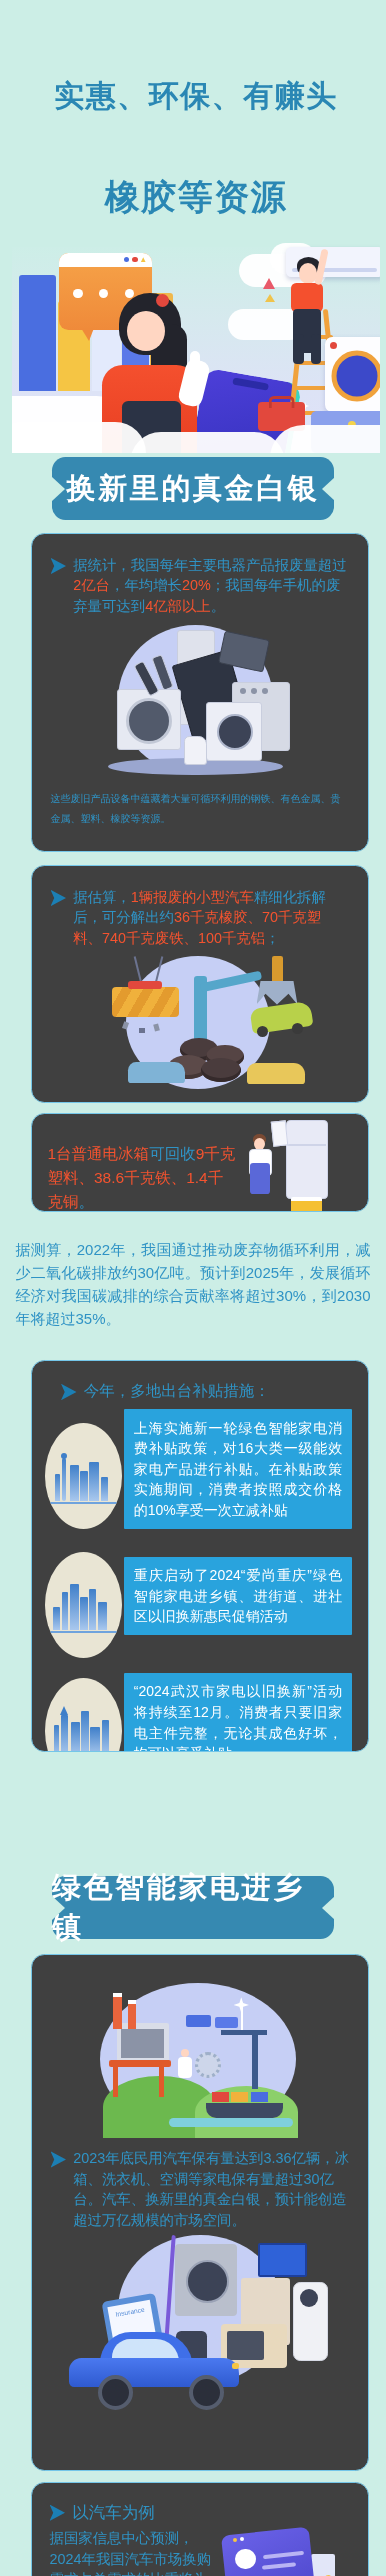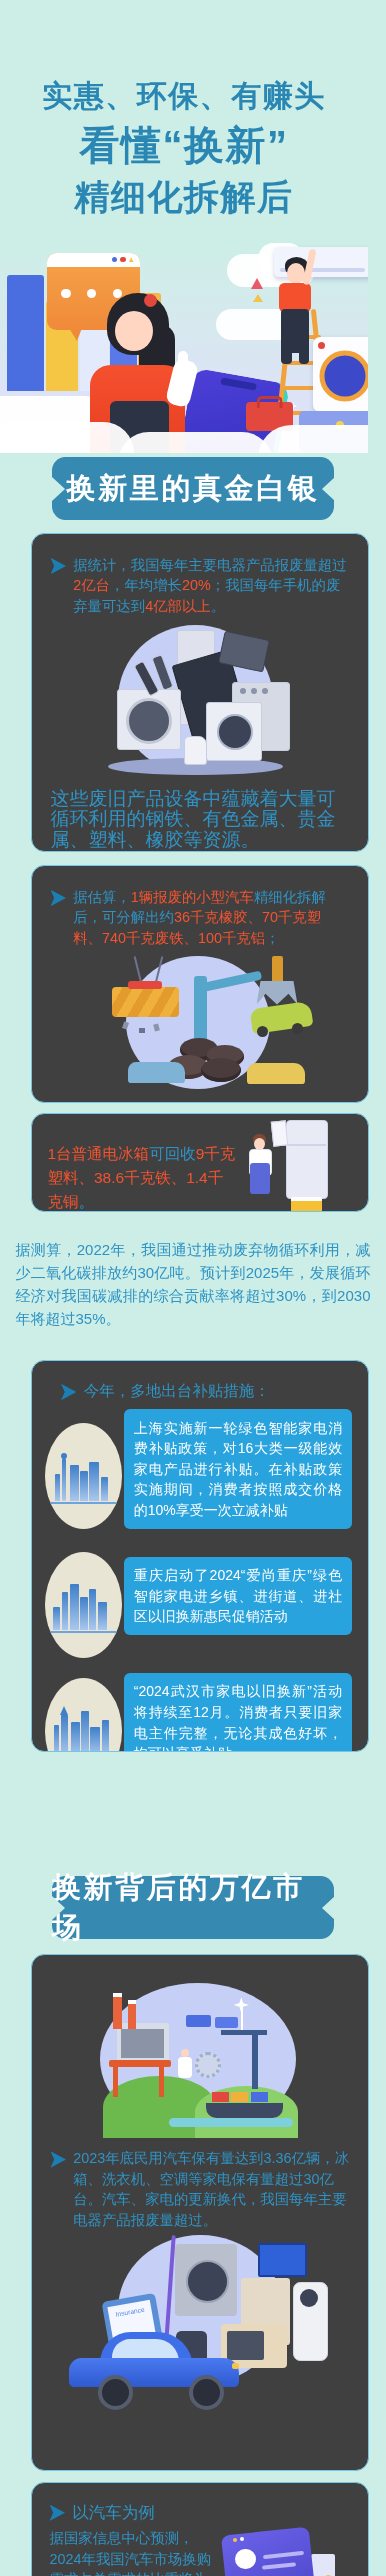--- a/index.html
+++ b/index.html
@@ -1,20 +1,20 @@
 <!DOCTYPE html>
 <html style="font-size:8.2px"><head>
 <meta charset="utf-8">
 <style>
   html,body{margin:0;padding:0;background:#eef7f4;}
   .page{position:relative;width:386px;height:2825px;margin:0 auto;background:#cceee6;
         font-family:"Liberation Sans","DejaVu Sans",sans-serif;overflow:hidden;}
   .a{position:absolute;}
   
-  .hero{position:absolute;top:0;left:0;width:368px;height:453px;overflow:hidden;}
+  .hero{position:absolute;top:0;left:12px;width:368px;height:453px;overflow:hidden;}
   .title-line{position:absolute;width:100%;text-align:center;font-weight:900;color:#2a87b4;letter-spacing:1.5px;}
   .tl1{top:76px;font-size:30px;}
   .tl2{top:118px;font-size:40px;}
   .tl3{top:174px;font-size:35px;}
   .hero-illo{position:absolute;top:247px;left:0;width:386px;height:206px;
      background:linear-gradient(180deg,#cdeee7 0%,#d6e9ee 35%,#dde3f6 70%,#dfe2f9 100%);}
   .bldg{position:absolute;bottom:62px;border-radius:3.1px 3.1px 0 0;}
   .win{background-image:repeating-linear-gradient(0deg,rgba(255,255,255,.75) 0 5.2px,transparent 5.2px 11.3px),
        repeating-linear-gradient(90deg,rgba(255,255,255,.75) 0 5.2px,transparent 5.2px 10.3px);}
   .cloud{position:absolute;background:#fff;border-radius:515px;opacity:.95;}
@@ -58,47 +58,46 @@
      border-top:12.4px solid transparent;border-bottom:12.4px solid transparent;border-right:13.4px solid #cceee6;}
   
   .card{position:absolute;left:31px;width:338px;background:#404040;border:1.5px solid #74c6e9;border-radius:13.4px;
         box-sizing:border-box;overflow:hidden;}
   .bullet-row{display:flex;align-items:flex-start;}
   .btri{flex:none;width:15.5px;height:16.5px;background:#1c7fb4;clip-path:polygon(0 0,100% 50%,0 100%,24% 50%);margin:3.1px 7.2px 0 0;}
   .btxt{font-size:14.4px;line-height:20.6px;color:#2f93c5;}
   .red{color:#f4532f;}
   .salmon{color:#f37350;}
   .blue{color:#2f93c5;}
-  .plain{font-size:19px;line-height:20.6px;color:#2f93c5;}
+  .plain{font-size:10px;line-height:20.6px;color:#2f93c5;}
   .illo{position:relative;}
   .lav-circle{position:absolute;border-radius:50%;background:#c6cff5;}
   .shadow-e{position:absolute;border-radius:50%;background:#9aa6cf;}
   .grey-app{position:absolute;background:#e2e5ef;border:1px solid #c9cede;border-radius:3.1px;}
   .freewrap{position:absolute;}
   .mint-para{position:absolute;left:15.5px;width:355px;font-size:15px;line-height:23px;color:#2f93c5;text-align:justify;}
   
   .city-row{position:relative;margin:0;}
   .oval{position:absolute;left:13.4px;width:77px;height:106px;border-radius:50%;background:#e9e5d4;overflow:hidden;}
   .skyline{position:absolute;bottom:28px;left:0;right:0;height:52px;}
   .skybar{position:absolute;bottom:0;background:linear-gradient(180deg,#3f7fc9,#a9c8ee);border-radius:1px 1px 0 0;}
   .skybase{position:absolute;bottom:25px;left:4.1px;right:4.1px;height:2.1px;background:#6fa3dd;border-radius:1px;}
-  .speech{position:absolute;left:92px;width:228px;background:#29a3dd;border-radius:6px;
+  .speech{position:absolute;left:92px;width:228px;background:#29a3dd;border-radius:1px;
      color:#fff;font-size:14px;line-height:20.6px;padding:8.2px 9.8px;box-sizing:border-box;text-align:justify;}
   
   .c6row{display:flex;}
 </style>
 </head>
 <body>
 
 <div class="page">
 
   <div class="hero">
     <div class="title-line tl1">实惠、环保、有赚头</div>
-    <div class="title-line tl2">看懂“换新”</div>
-    <div class="title-line tl3">精细化拆解后</div>
+    <div class="title-line tl3">橡胶等资源</div>
 
     <div class="hero-illo">
 
       <div class="bldg win" style="left:7.2px;width:37px;height:116px;background:#4a6ee0;"></div>
       <div class="bldg win" style="left:46px;width:32px;height:90px;background:#f5c544;"></div>
       <div class="bldg" style="left:80px;width:29px;height:126px;background:#e3eafc;"></div>
       <div class="bldg win" style="left:110px;width:27px;height:77px;background:#5a79e8;"></div>
       <div class="bldg" style="left:138px;width:23px;height:98px;background:#f0b84c;"></div>
 
       <div class="bubble">
@@ -319,21 +318,21 @@
           <div class="skybar" style="left:57px;width:6.2px;height:36px;"></div>
         </div>
       </div>
       <div class="speech" style="top:0;">
         <span>“2024武汉市家电以旧换新”活动将持续至12月。消费者只要旧家电主件完整，无论其成色好坏，均可以享受补贴</span>
       </div>
     </div>
   </div>
 
   <div class="banner" style="top:1876px;">
-    <span>换新背后的万亿市场</span>
+    <span>绿色智能家电进乡镇</span>
   </div>
 
   <div class="card" style="top:1954px;height:517px;padding:20.6px 18.5px;">
     <div class="illo" style="height:155px;margin-top:7.2px;">
       <div class="lav-circle" style="left:49px;top:0;width:196px;height:152px;"></div>
       <div class="a" style="left:52px;top:93px;width:113px;height:62px;background:#6cb94e;border-radius:50% 50% 0 0;"></div>
       <div class="a" style="left:144px;top:103px;width:103px;height:52px;background:#8cd06a;border-radius:50% 50% 0 0;"></div>
 
       <div class="a" style="left:66px;top:40px;width:52px;height:40px;background:#d9dde8;border-radius:2.1px;"></div>
       <div class="a win" style="left:70px;top:46px;width:43px;height:29px;background:#8b93a6;"></div>
@@ -357,21 +356,21 @@
       <div class="a" style="left:180px;top:109px;width:17.5px;height:10.3px;background:#f0b13c;"></div>
       <div class="a" style="left:200px;top:109px;width:17.5px;height:10.3px;background:#4a6ee0;"></div>
       <div class="a" style="left:118px;top:135px;width:124px;height:9.3px;background:#7fd0dd;border-radius:5.2px;"></div>
 
       <div class="a person-head" style="left:130px;top:66px;width:8.2px;height:8.2px;"></div>
       <div class="a" style="left:127px;top:74px;width:14.4px;height:21.6px;background:#fff;border-radius:4.1px;"></div>
       <div class="a" style="left:144px;top:69px;width:20.6px;height:20.6px;border-radius:50%;background:#cdd6ea;border:3.1px dotted #9fb0c9;"></div>
     </div>
     <div class="bullet-row" style="margin-top:10.3px;">
       <div class="btri"></div>
-      <div class="btxt">2023年底民用汽车保有量达到3.36亿辆，冰箱、洗衣机、空调等家电保有量超过30亿台。汽车、家电的更新换代，我国每年主要电器产品报废量超过。</div>
+      <div class="btxt">2023年底民用汽车保有量达到3.36亿辆，冰箱、洗衣机、空调等家电保有量超过30亿台。汽车、换新里的真金白银，预计能创造超过万亿规模的市场空间。</div>
     </div>
     <div class="illo" style="height:155px;margin-top:4.1px;">
       <div class="lav-circle" style="left:67px;top:0;width:165px;height:149px;"></div>
 
       <div class="a" style="left:124px;top:9.3px;width:62px;height:72px;background:#b9bfcc;border-radius:4.1px;"></div>
       <div class="a" style="left:135px;top:25px;width:39px;height:39px;border-radius:50%;background:#3c4356;border:2.6px solid #9aa2b5;"></div>
       <div class="a" style="left:207px;top:8.2px;width:45px;height:30px;background:#2f62d8;border-radius:2.1px;border:2.1px solid #1d3f9c;"></div>
       <div class="a" style="left:190px;top:43px;width:49px;height:67px;background:#e5d9c8;border-radius:3.1px;"></div>
       <div class="a" style="left:242px;top:47px;width:33px;height:77px;background:#f0f1f5;border-radius:7.2px;border:1px solid #d6d9e4;"></div>
       <div class="a" style="left:249px;top:54px;width:18.5px;height:18.5px;border-radius:50%;background:#3c4356;"></div>

